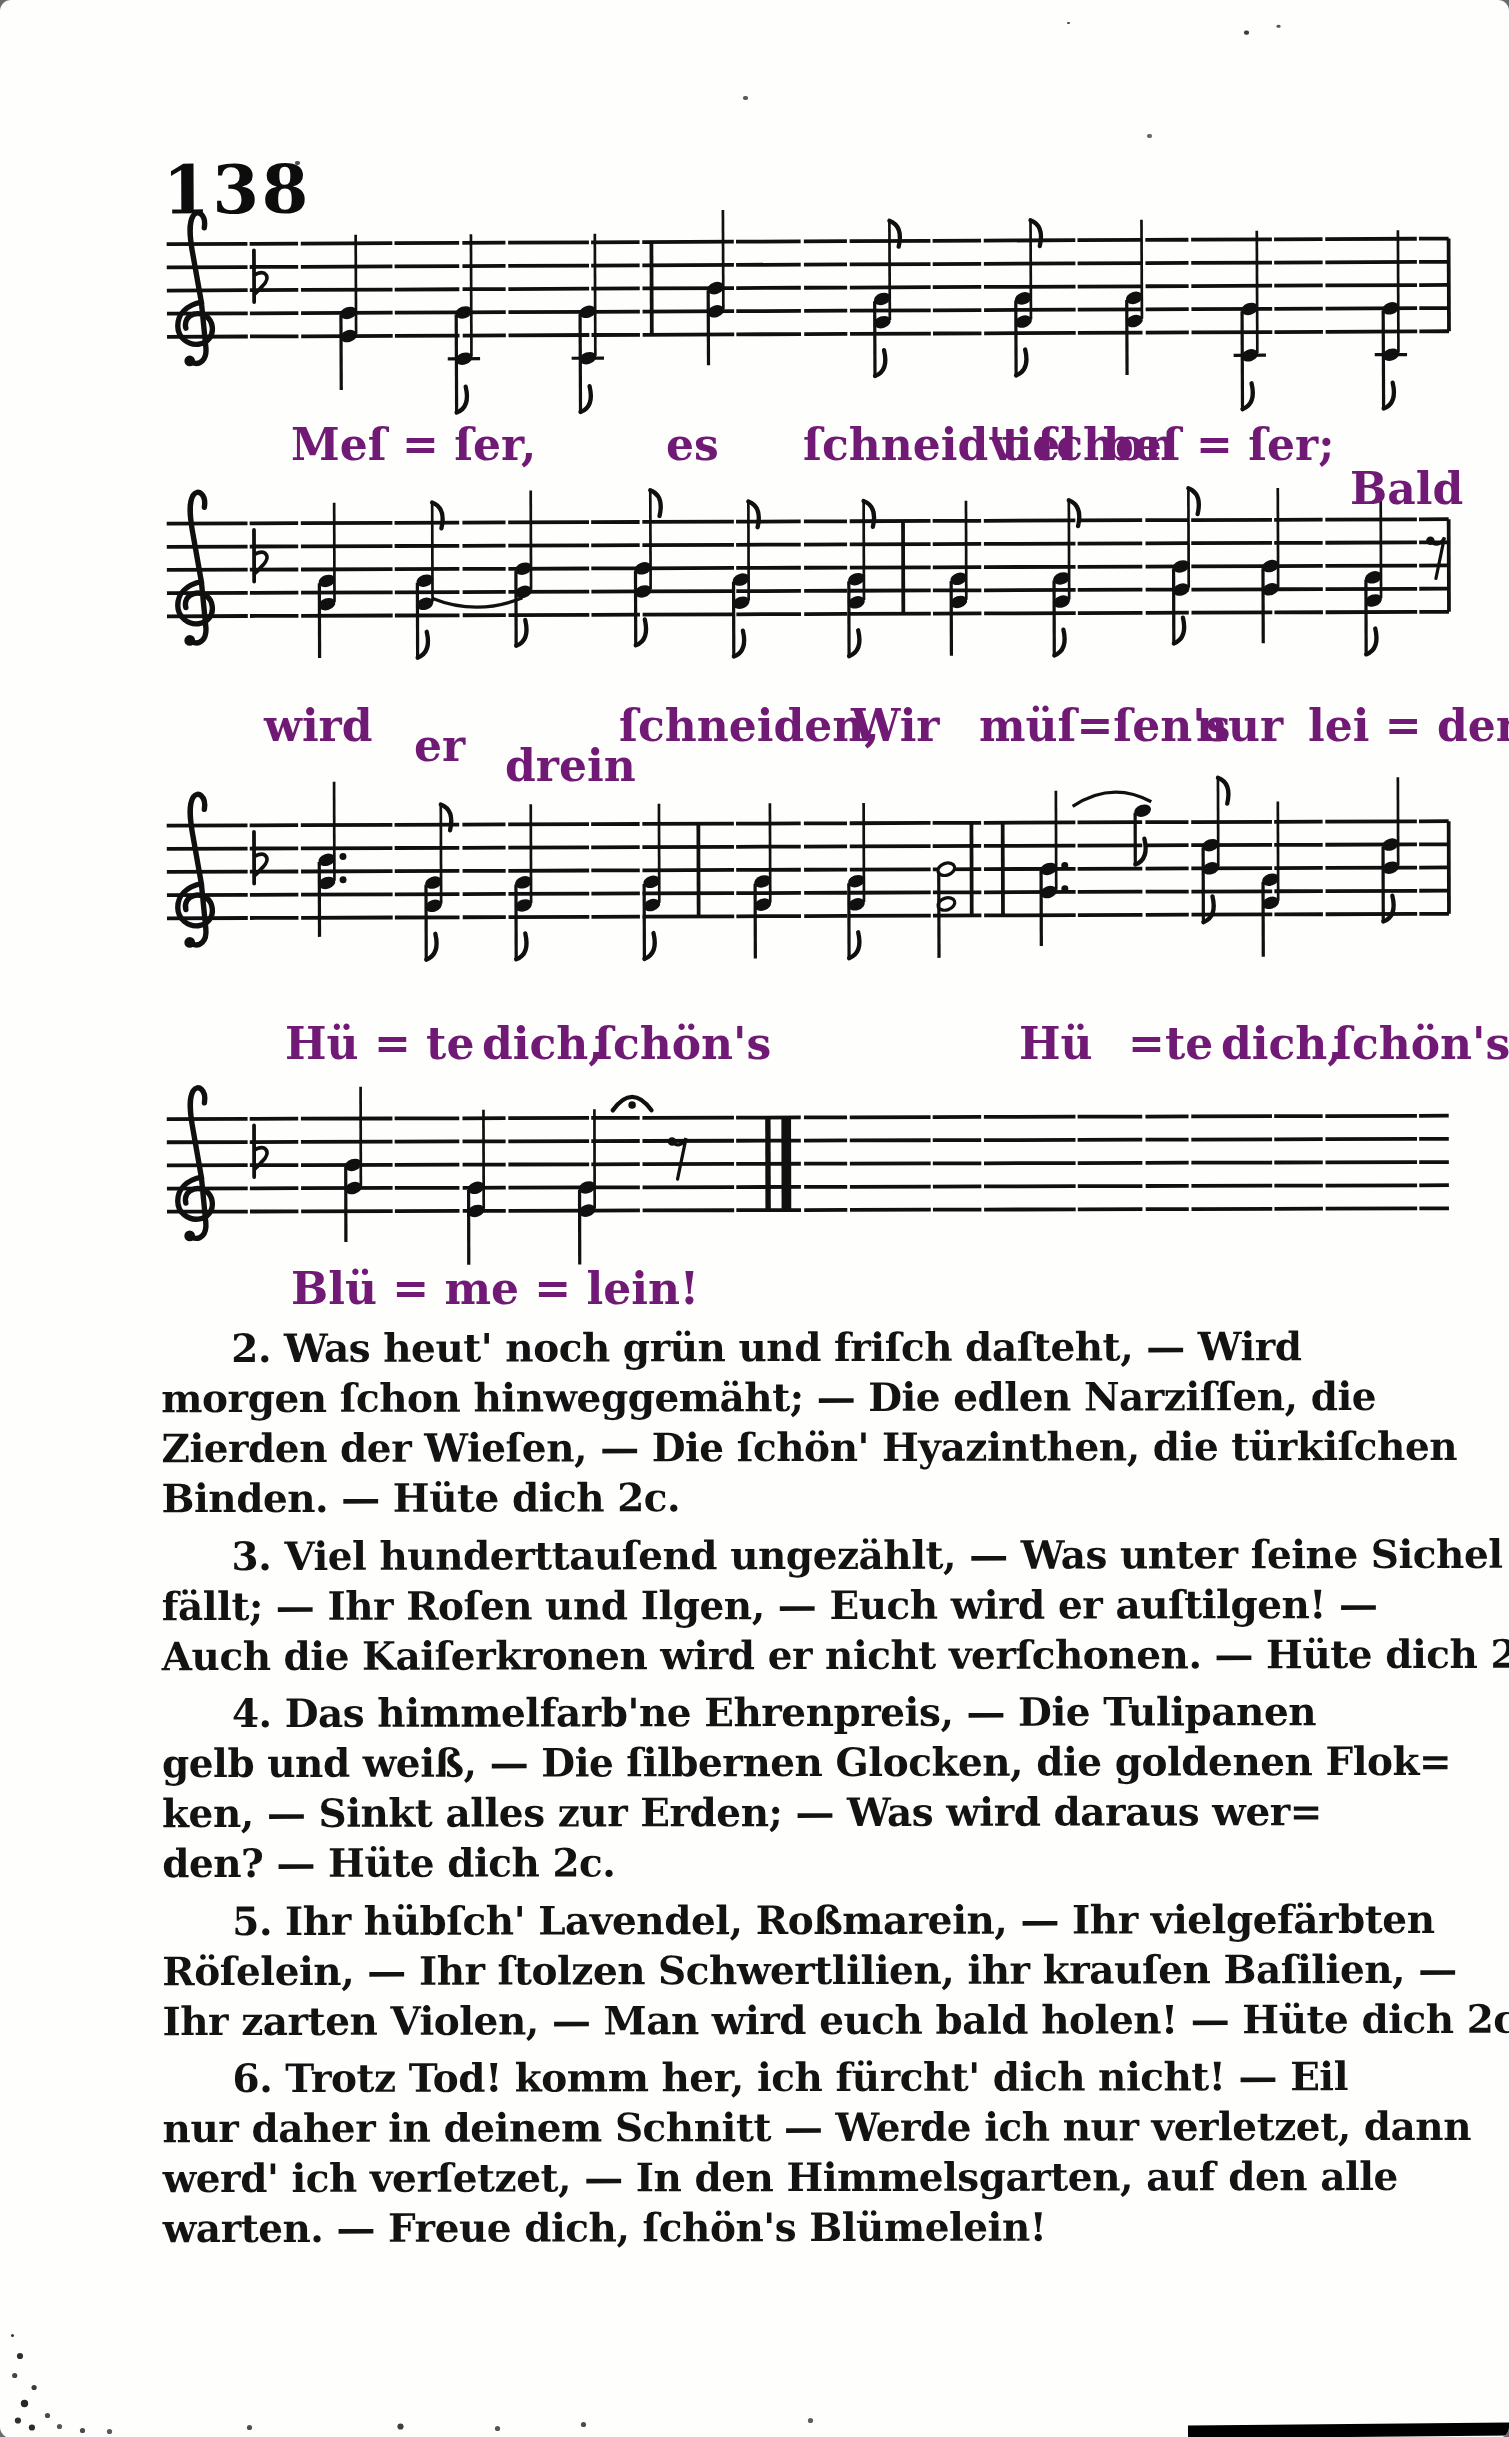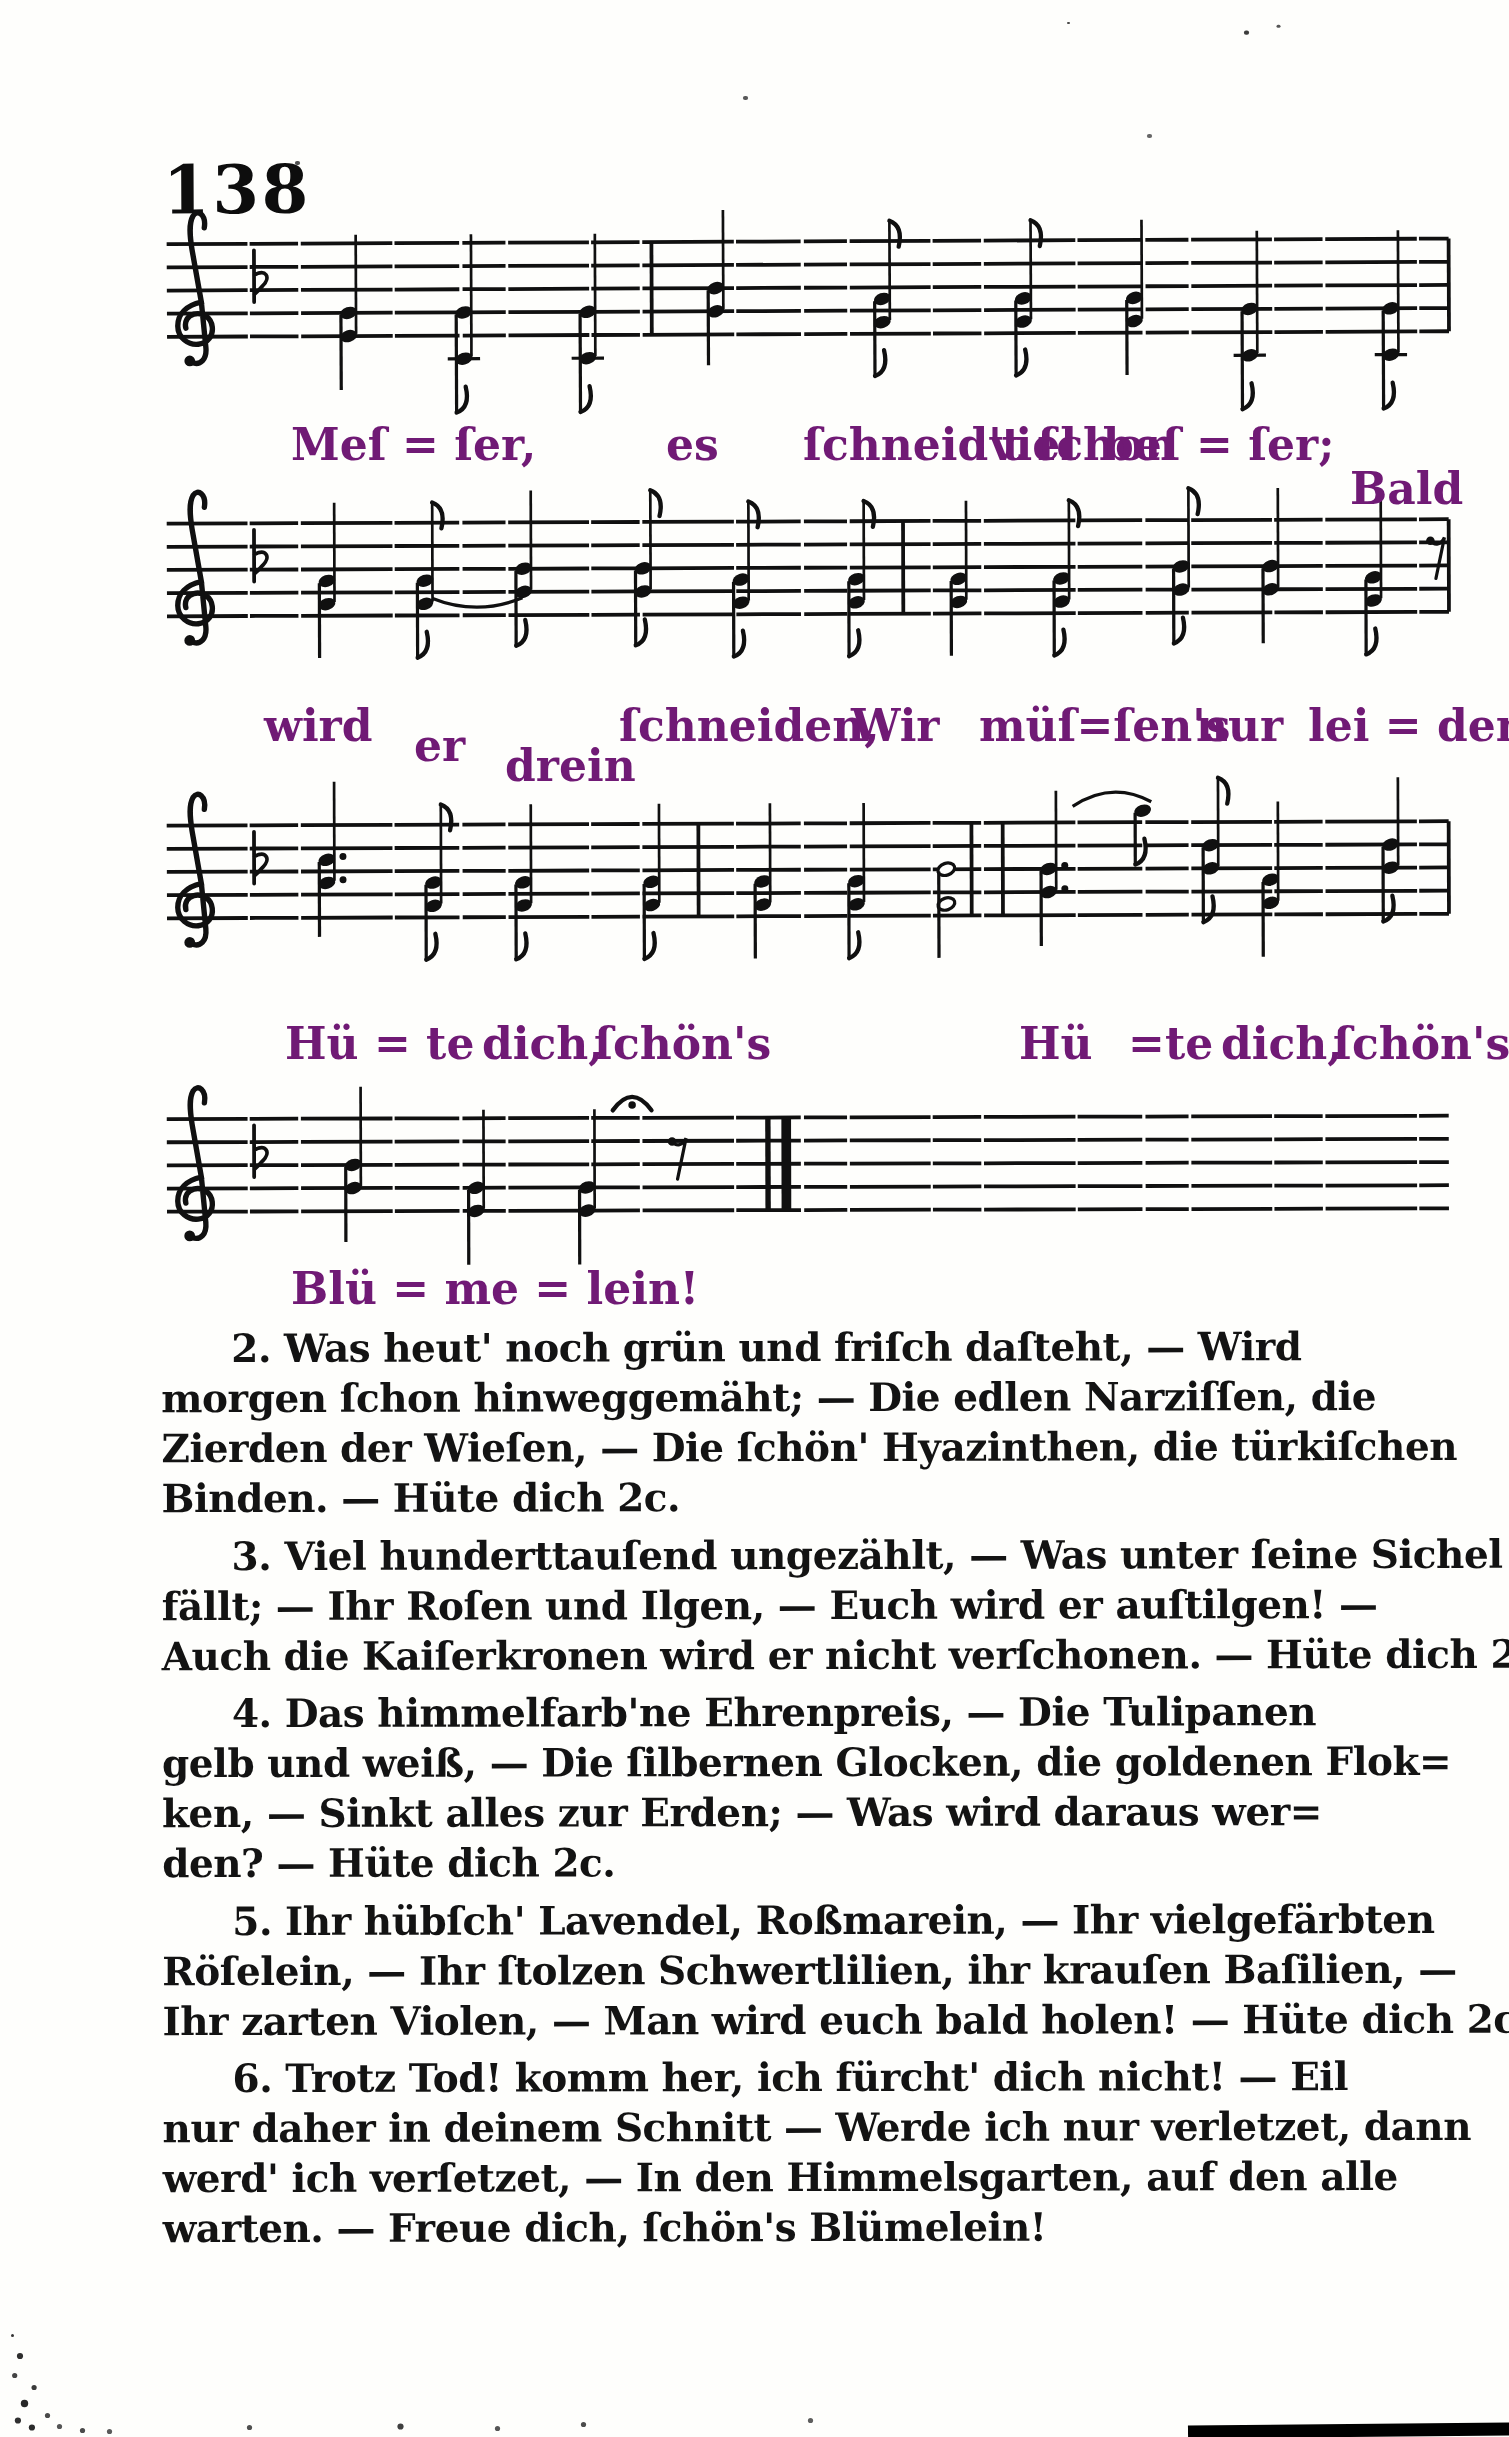--- a/index.html
+++ b/index.html
@@ -1,18 +1,18 @@
 <!DOCTYPE html>
 <html style="font-size:8.6px"><head>
 <meta charset="utf-8">
 <style>
   html,body{margin:0;padding:0;background:#6b6b6b;}
   .page{
     position:relative;width:1509px;height:2438px;background:#fefefc;
-    overflow:hidden;font-family:"DejaVu Serif",serif;color:#121212;
+    overflow:hidden;font-family:"DejaVu Serif",serif;color:#121212;border-radius:11px;
   }
   .pagenum{
     position:absolute;left:163px;top:150px;font-size:67px;font-weight:bold;
     letter-spacing:2.7px;color:#0d0d0d;transform:rotate(-0.3deg);
   }
   svg.system{position:absolute;left:162px;width:1294px;height:237px;}
   .sys1{top:194px;transform:rotate(-0.25deg);}
   .sys2{top:474px;transform:rotate(-0.2deg);}
   .sys3{top:776px;transform:rotate(-0.2deg);}
   .sys4{top:1070px;transform:rotate(-0.15deg);}

